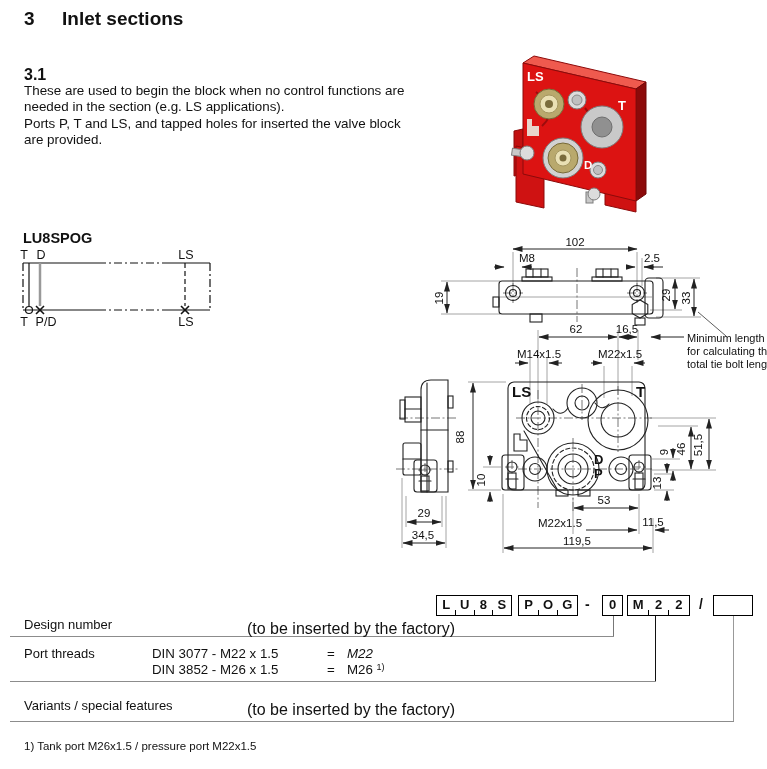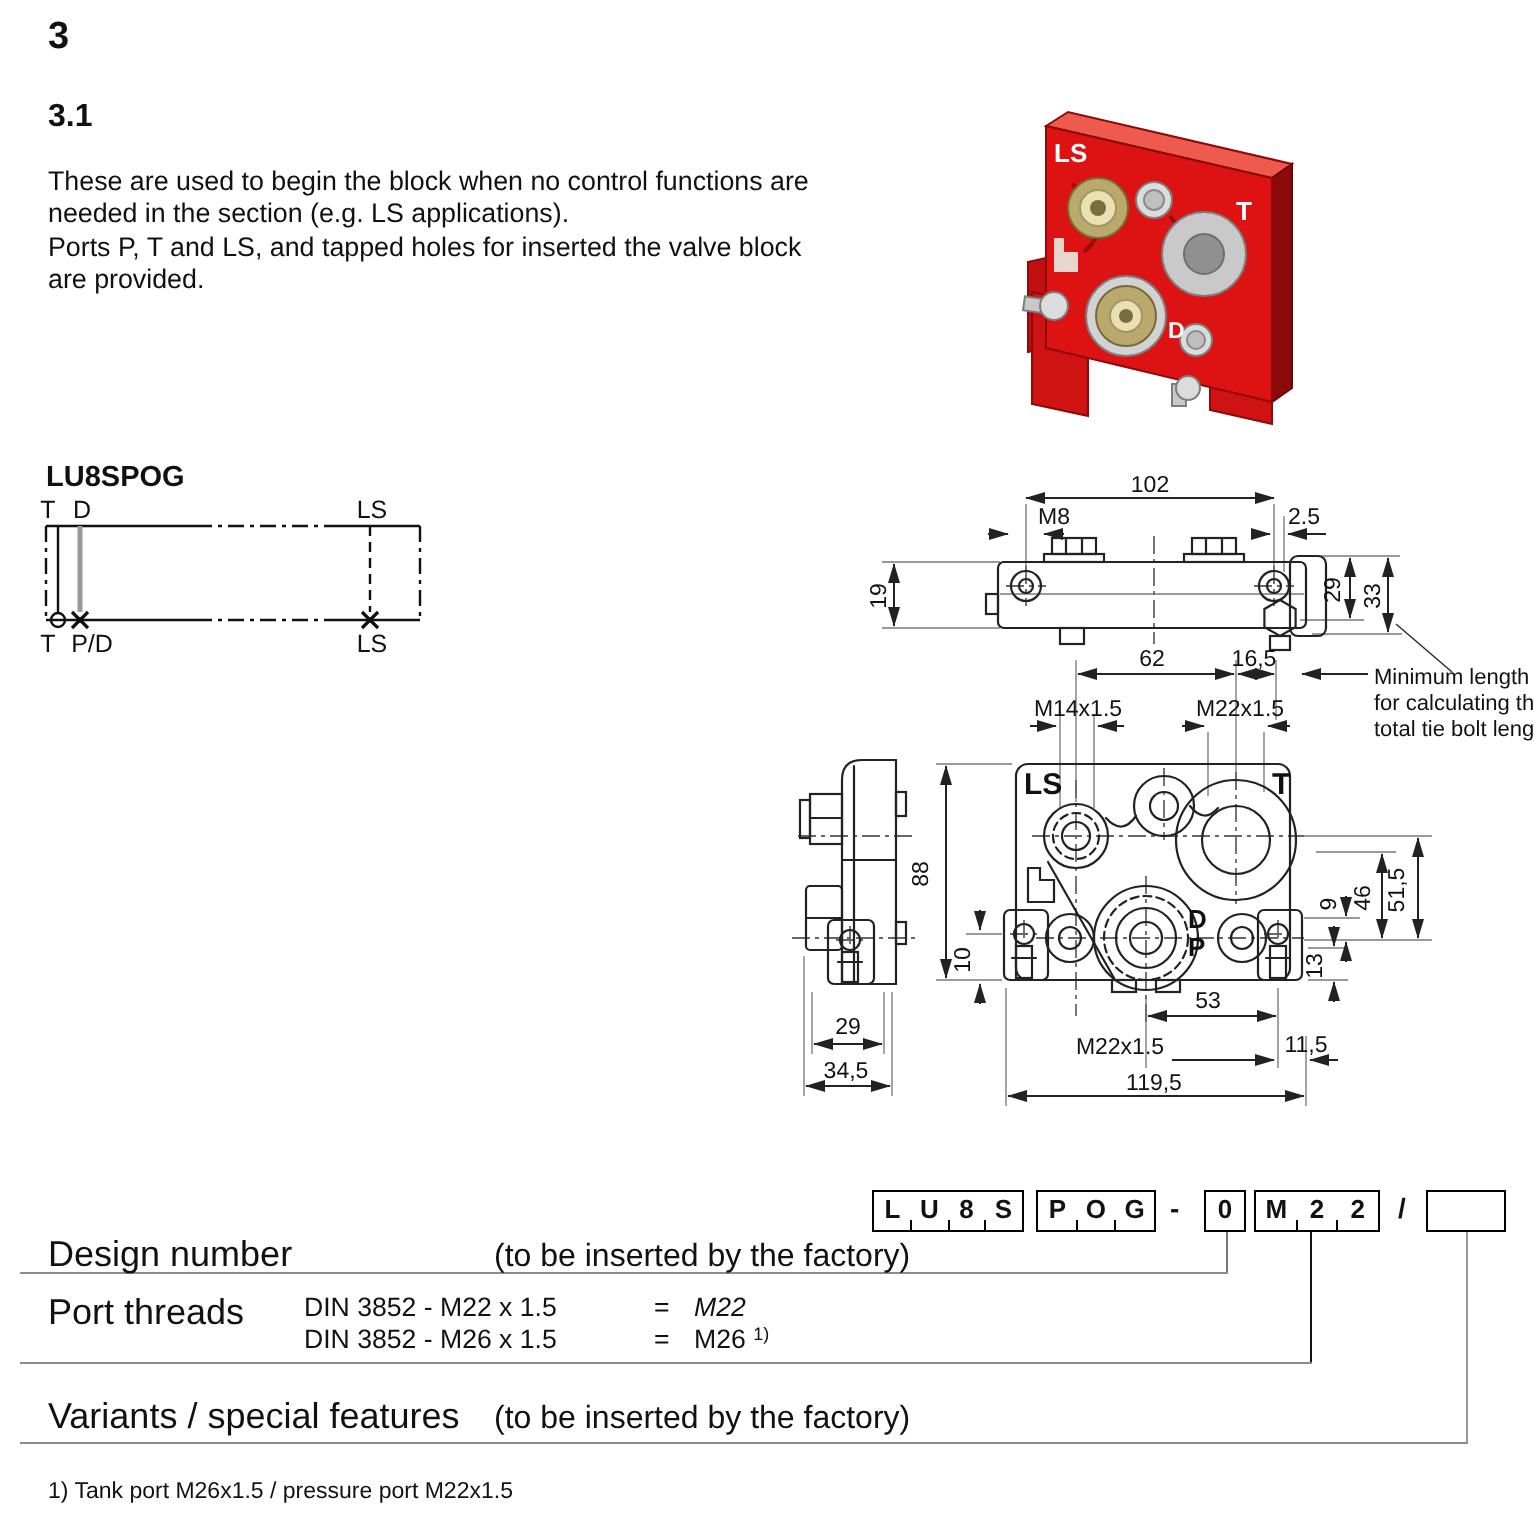--- a/index.html
+++ b/index.html
@@ -28,35 +28,36 @@
   .sb{stroke:#111;stroke-width:1.2;fill:none;}
   .dd{stroke-dasharray:8 3 2 3;}
   .dsh{stroke-dasharray:5 3;}
   .ph{font-size:13px;font-weight:bold;fill:#fff;text-anchor:start;}
   .ph2{font-size:11.5px;font-weight:bold;fill:#fff;text-anchor:start;}
   .codebox{position:absolute;top:595px;height:21px;border:1.6px solid #000;display:flex;box-sizing:border-box;background:#fff;}
   .cc{flex:1;position:relative;text-align:center;font-weight:bold;font-size:13px;line-height:17px;}
   .cc + .cc::before{content:"";position:absolute;left:-0.5px;bottom:0;width:1px;height:5px;background:#000;}
   .codesep{position:absolute;top:596px;font-size:14px;font-weight:bold;}
   .cline{position:absolute;background:#8c8c8c;}
-  .rowlabel{position:absolute;font-size:18px;}
+  .rowlabel{position:absolute;font-size:13px;}
   .factnote{position:absolute;font-size:16px;}
   .dinline{position:absolute;font-size:13.3px;}
   .supmark{font-size:9px;vertical-align:4px;}
   .footnote{position:absolute;font-size:11.5px;}
 </style>
 </head>
 <body>
 
 <div id="page">
 
   <div class="abs h1" style="left:24px;top:8px;">
     <span class="num">3</span>
-  </div>
-  <div class="abs h2" style="left:24px;top:50px;justify-content:center;">
+    <span>Inlet sections</span>
+  </div>
+  <div class="abs h2" style="left:24px;top:66px;justify-content:center;">
     <span class="num">3.1</span>
   </div>
   <div class="abs para" style="left:24px;top:83px;">These are used to begin the block when no control functions are needed in the section (e.g. LS applications).</div>
   <div class="abs para" style="left:24px;top:116px;">Ports P, T and LS, and tapped holes for inserted the valve block are provided.</div>
 
   <svg class="abs" style="left:505px;top:50px;width:255px;height:170px;" viewBox="505 50 255 170">
     <g>
       <polygon points="523,63 534,56 646,82 636,89" fill="#ef5a4e" stroke="#8c0a0a" stroke-width="1"></polygon>
       <polygon points="636,89 646,82 646,194 636,201" fill="#8c0a0a" stroke="#6d0707" stroke-width="1"></polygon>
       <polygon points="514,131 523,129 523,174 514,176" fill="#c21010" stroke="#8c0a0a" stroke-width="1"></polygon>
@@ -355,21 +356,21 @@
   <div class="cline" style="left:10px;top:636px;width:604px;height:1px;"></div>
   <div class="cline" style="left:655px;top:616px;width:1px;height:65px;background:#111;"></div>
   <div class="cline" style="left:10px;top:681px;width:646px;height:1px;"></div>
   <div class="cline" style="left:733px;top:616px;width:1px;height:105px;background:#999;"></div>
   <div class="cline" style="left:10px;top:721px;width:724px;height:1px;"></div>
 
   <div class="rowlabel" style="left:24px;top:617px;">Design number</div>
   <div class="factnote" style="left:247px;top:620px;">(to be inserted by the factory)</div>
 
   <div class="rowlabel" style="left:24px;top:646px;">Port threads</div>
-  <div class="dinline" style="left:152px;top:646px;">DIN 3852 - M22 x 1.5</div>
+  <div class="dinline" style="left:152px;top:646px;">DIN 3077 - M22 x 1.5</div>
   <div class="dinline" style="left:327px;top:646px;">=</div>
   <div class="dinline" style="left:347px;top:646px;font-style:italic;"><span>M22</span><span class="supmark"></span></div>
   <div class="dinline" style="left:152px;top:662px;">DIN 3852 - M26 x 1.5</div>
   <div class="dinline" style="left:327px;top:662px;">=</div>
   <div class="dinline" style="left:347px;top:662px;"><span>M26</span> <span class="supmark">1)</span></div>
 
   <div class="rowlabel" style="left:24px;top:698px;">Variants / special features</div>
   <div class="factnote" style="left:247px;top:701px;">(to be inserted by the factory)</div>
 
   <div class="footnote" style="left:24px;top:740px;">1) Tank port M26x1.5 / pressure port M22x1.5</div>

